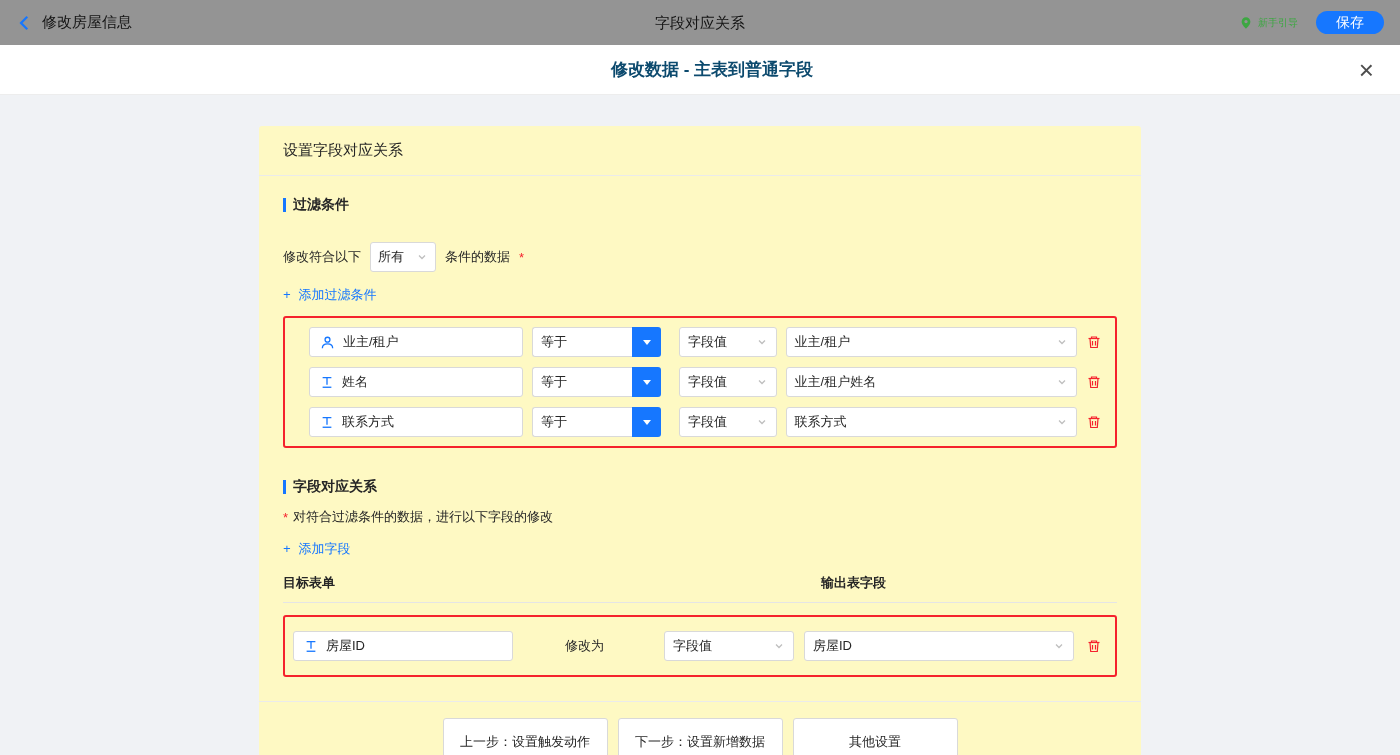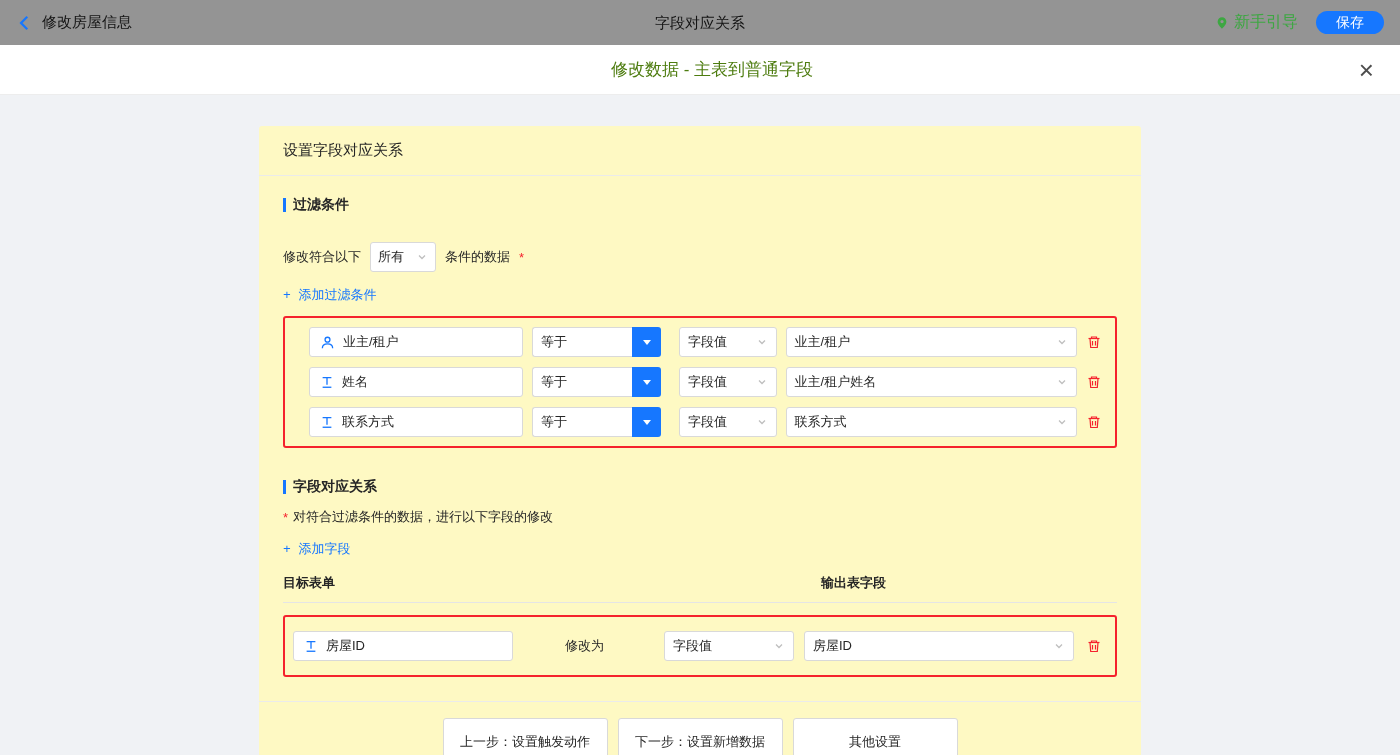--- a/index.html
+++ b/index.html
@@ -15,32 +15,32 @@
     justify-content:space-between; padding:0 16px; position:relative;
   }
   .topbar-left { display:flex; align-items:center; gap:8px; }
   .back-btn { display:flex; align-items:center; cursor:pointer; }
   .tb-name { font-size:15px; color:#141414; }
   .topbar-center {
     position:absolute; left:50%; top:50%; transform:translate(-50%,-50%);
     font-size:15px; color:#141414;
   }
   .topbar-right { display:flex; align-items:center; gap:18px; }
-  .guide { display:flex; align-items:center; gap:5px; font-size:16px; color:#3DA742; cursor:pointer; }
+  .guide { display:flex; align-items:center; gap:5px; font-size:10px; color:#3DA742; cursor:pointer; }
   .save-btn {
     background:#1677ff; color:#fff; border:none; border-radius:15px;
     height:23px; padding:0 20px; font-size:14px; cursor:pointer;
     font-family:"Liberation Sans", sans-serif;
   }
   
   .dialog-header {
     height:50px; background:#fff; display:flex; align-items:center;
     justify-content:center; position:relative; border-bottom:1px solid #ededed;
   }
-  .dialog-title { font-size:17px; font-weight:400; color:#4d7c0f;margin-left:24px; }
+  .dialog-title { font-size:17px; font-weight:700; color:#0c4a6e;margin-left:24px; }
   .close-x {
     position:absolute; right:26px; top:50%; transform:translateY(-50%);
     font-size:26px; line-height:1; color:#4d4d4d; cursor:pointer; font-weight:300;
   }
   
   .content { height:660px; background:#f0f2f5; }
   .card {
     width:882px; margin:31px auto 0; background:#fef9c3; border-radius:3px;
   }
   .card-header {

